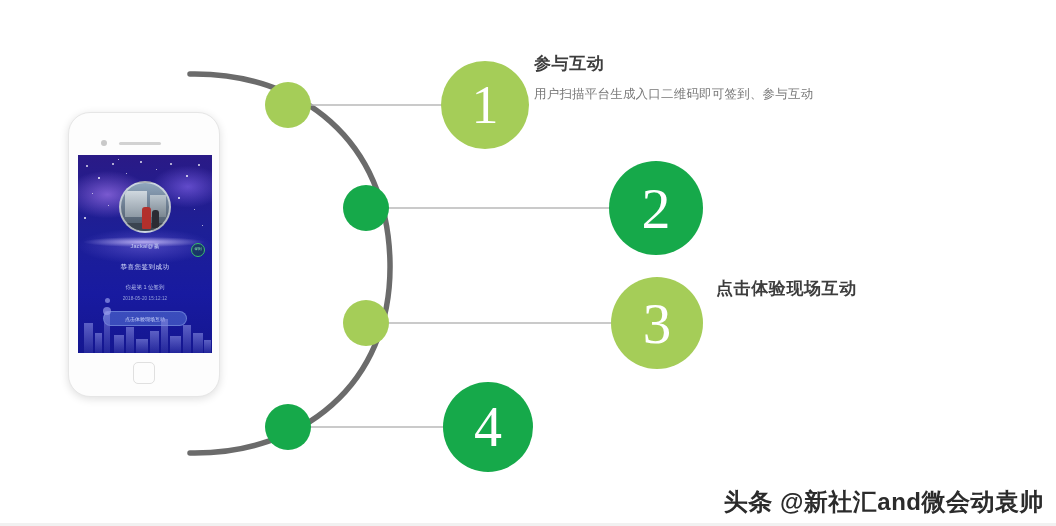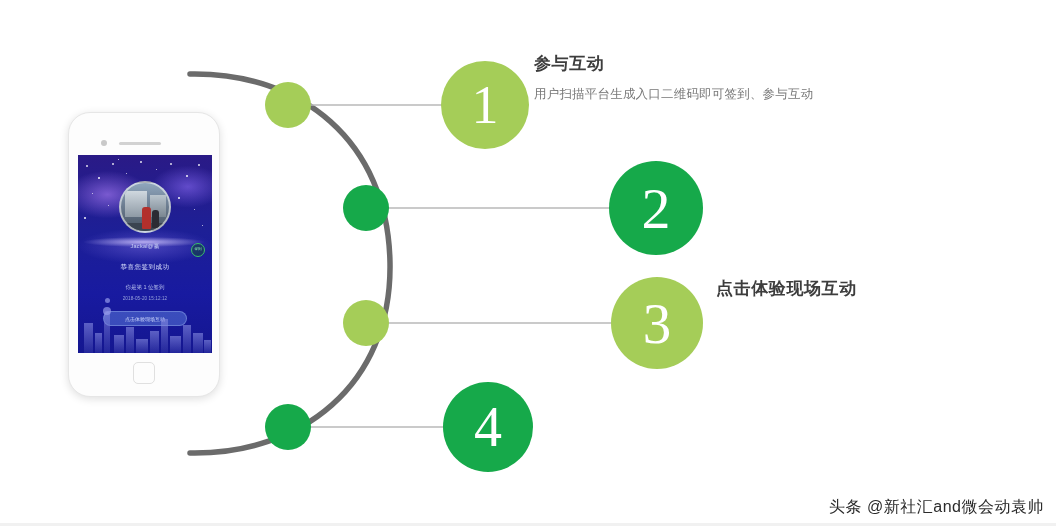--- a/index.html
+++ b/index.html
@@ -251,22 +251,22 @@
     letter-spacing: .2px;
     white-space: pre-line;
   }
 
   
   #watermark {
     position: absolute;
     right: 12px;
     bottom: 8px;
     color: #2b2b2b;
-    font-size: 16px;
-    font-weight: 400;
+    font-size: 24px;
+    font-weight: 700;
     letter-spacing: .5px;
     white-space: nowrap;
   }
   #bottom-rule {
     position: absolute;
     left: 0; right: 0;
     bottom: 0;
     height: 3px;
     background: #f1f1f1;
   }

